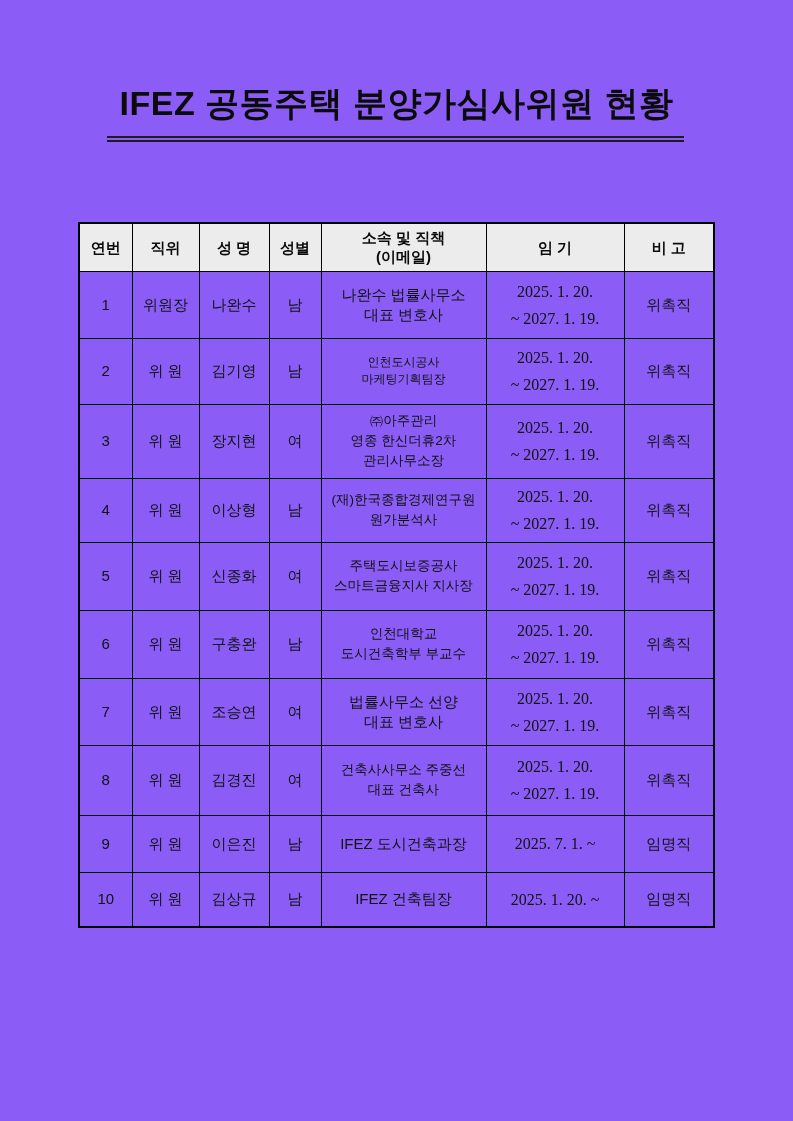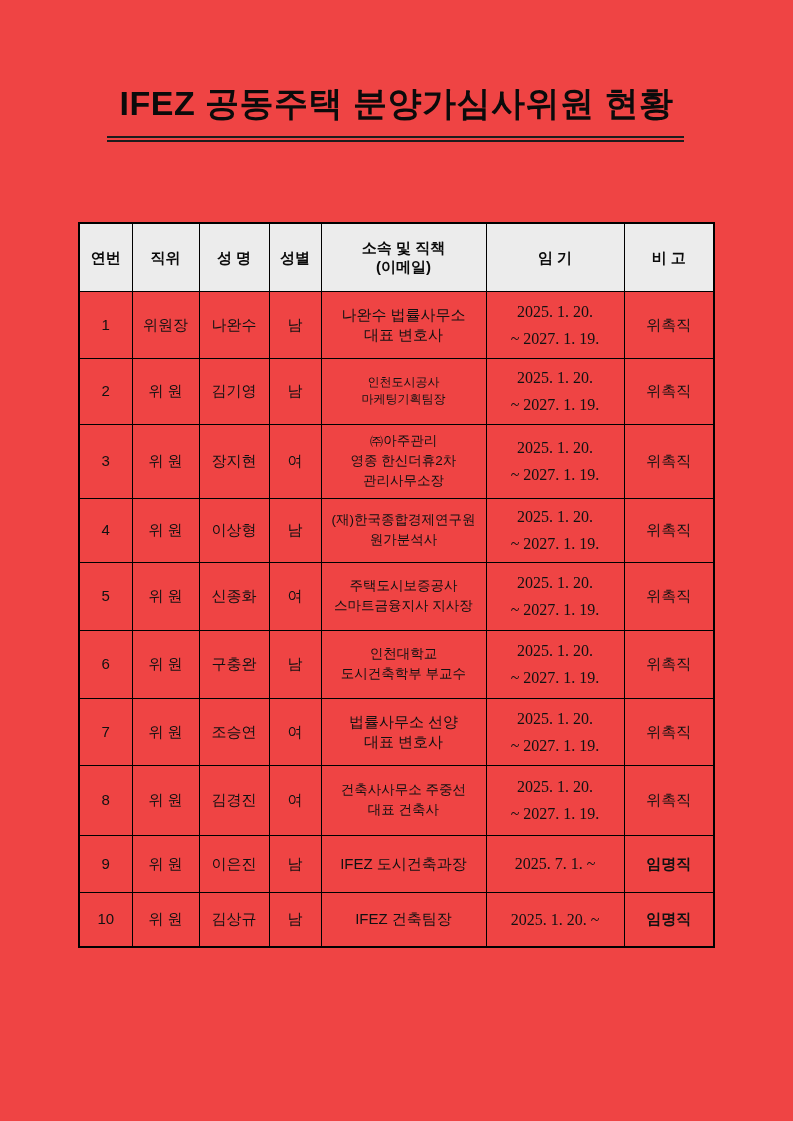--- a/index.html
+++ b/index.html
@@ -4,21 +4,21 @@
 <style>
   html, body {
     margin: 0;
     padding: 0;
     background: #ffffff;
   }
   .page {
     position: relative;
     width: 793px;
     height: 1121px;
-    background: #ef4444;
+    background: #8b5cf6;
     color: #111111;
     font-family: "Liberation Sans", "DejaVu Sans", sans-serif;
     overflow: hidden;
   }
   .title {
     position: absolute;
     top: 82px;
     left: 0;
     right: 0;
     margin: 0;
@@ -85,22 +85,22 @@
   td { font-size: 15px; line-height: 20px; color: #111111; }
   td.c-aff { white-space: pre-line; }
   td.c-term {
     font-family: "Liberation Serif", "DejaVu Serif", serif;
     font-size: 16px;
     white-space: pre-line;
     line-height: 27px;
   }
   td.aff-sm { font-size: 12px; line-height: 17px; }
   td.aff-md { font-size: 13.5px; line-height: 20px; }
-  td.note-bold { font-weight: 700; }
-  tr.rh-h  { height: 68px; }
+  td.note-bold { font-weight: 400; }
+  tr.rh-h  { height: 48px; }
   tr.rh-0  { height: 67px; }
   tr.rh-1  { height: 66px; }
   tr.rh-2  { height: 74px; }
   tr.rh-3  { height: 64px; }
   tr.rh-4  { height: 68px; }
   tr.rh-5  { height: 68px; }
   tr.rh-6  { height: 67px; }
   tr.rh-7  { height: 70px; }
   tr.rh-8  { height: 57px; }
   tr.rh-9  { height: 55px; margin-top: 44px; }

